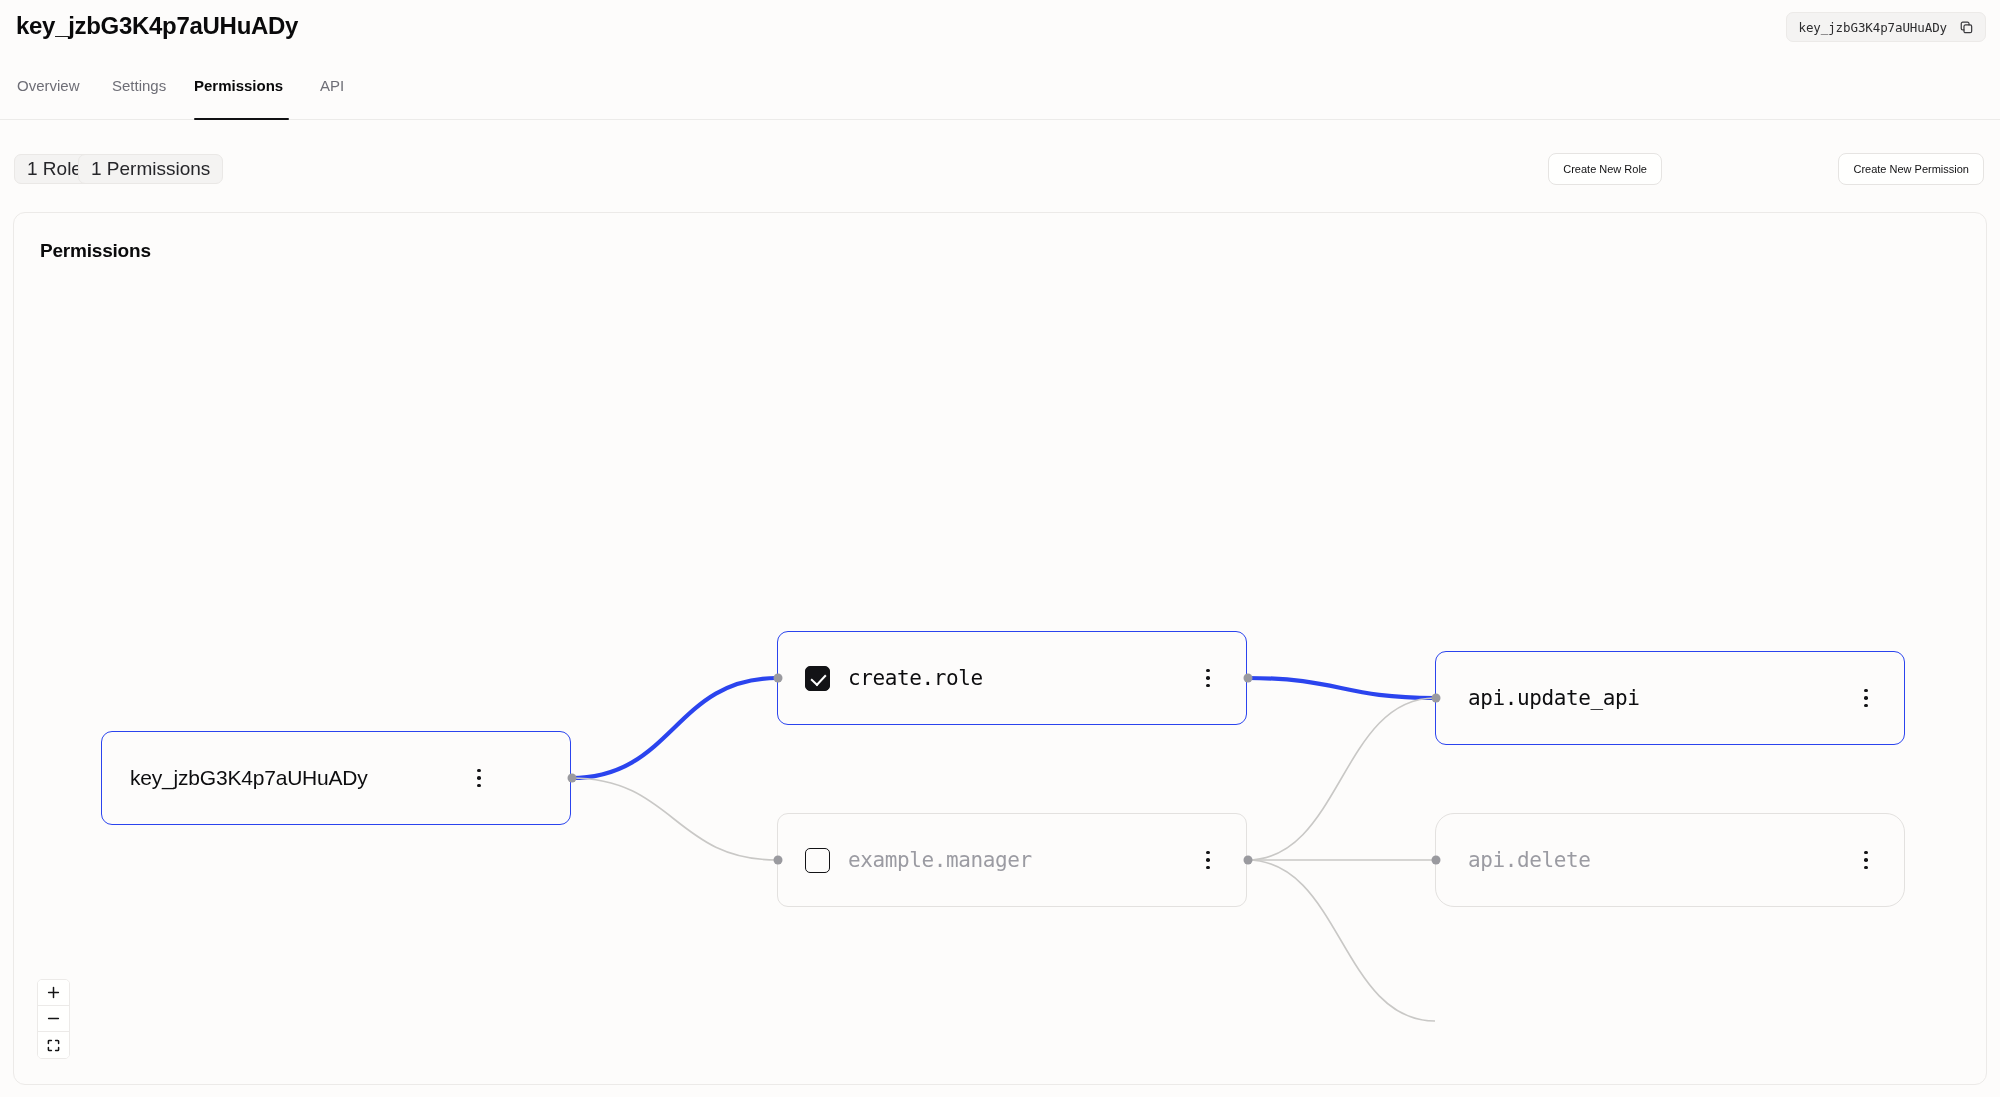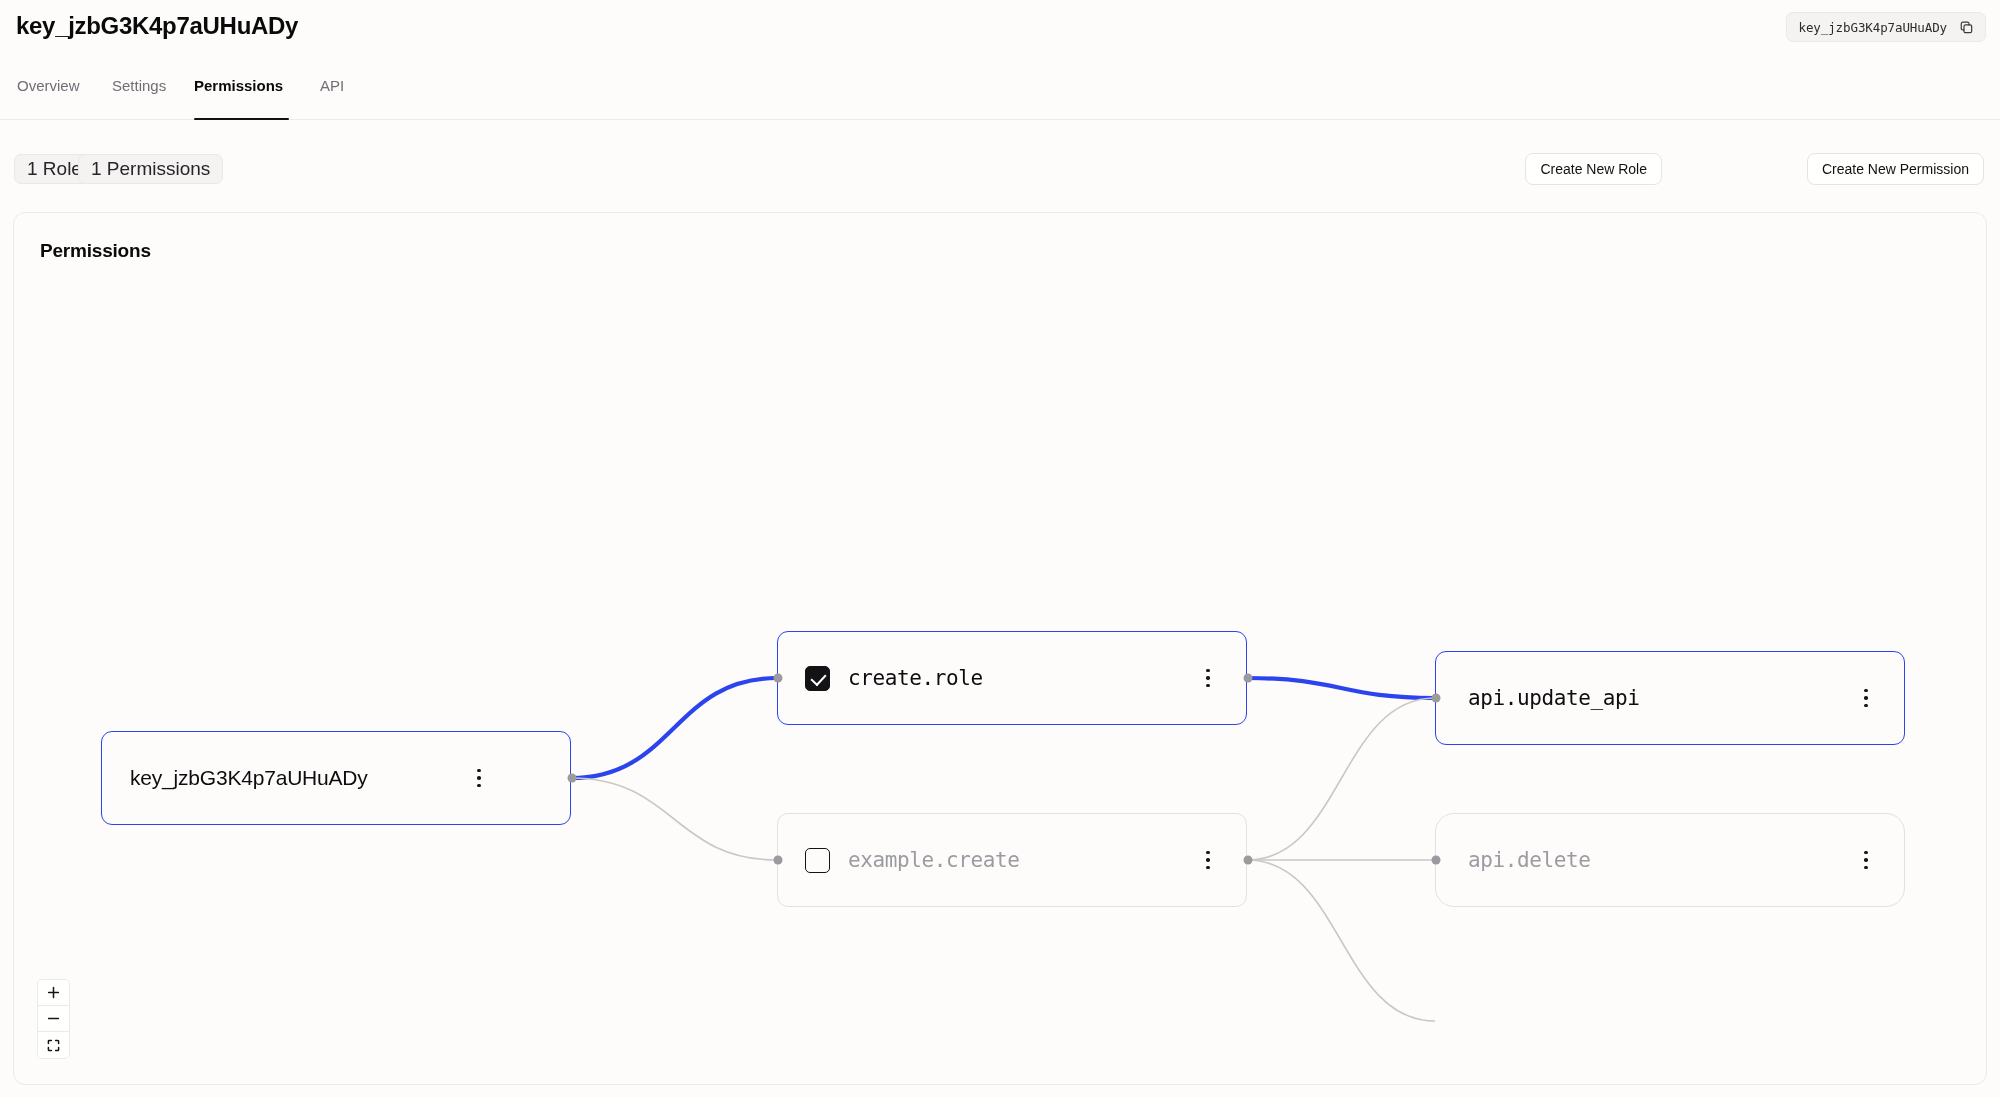--- a/index.html
+++ b/index.html
@@ -67,21 +67,21 @@
     background: #f4f3f2; border: 1px solid #eae8e6; border-radius: 7px;
     font-size: 19px; color: #26262a; white-space: nowrap;
   }
   .chip-roles { left: 14px; }
   .chip-perms { left: 78px; }
 
   .btn {
     position: absolute; top: 13px; height: 32px;
     display: flex; align-items: center; padding: 0 14px;
     background: #fffffe; border: 1px solid #e6e4e2; border-radius: 8px;
-    font-size: 14px; color: #111113; white-space: nowrap;
+    font-size: 11px; color: #111113; white-space: nowrap;
     font-family: inherit; cursor: pointer;
   }
   .btn-role { right: 338px; }
   .btn-perm { right: 16px; }
 
   
   .canvas-card {
     position: absolute; left: 13px; top: 212px;
     width: 1974px; height: 873px;
     background: #fdfcfb; border: 1px solid #eceae8; border-radius: 12px;
@@ -245,21 +245,21 @@
             <i></i>
             <i></i>
         </div>
       </div>
 
       <div class="node" id="node-manager">
         <span class="handle" style="left:0px"></span>
         <span class="handle" style="left:470px"></span>
         <div class="pad-check">
           <span class="checkbox"></span>
-          <span class="node-label dim">example.create</span>
+          <span class="node-label dim">example.manager</span>
         </div>
         <div class="node-menu dim" style="right:27px">
           <i></i>
             <i></i>
             <i></i>
         </div>
       </div>
 
       <div class="node selected" id="node-update">
         <span class="handle" style="left:0px"></span>

